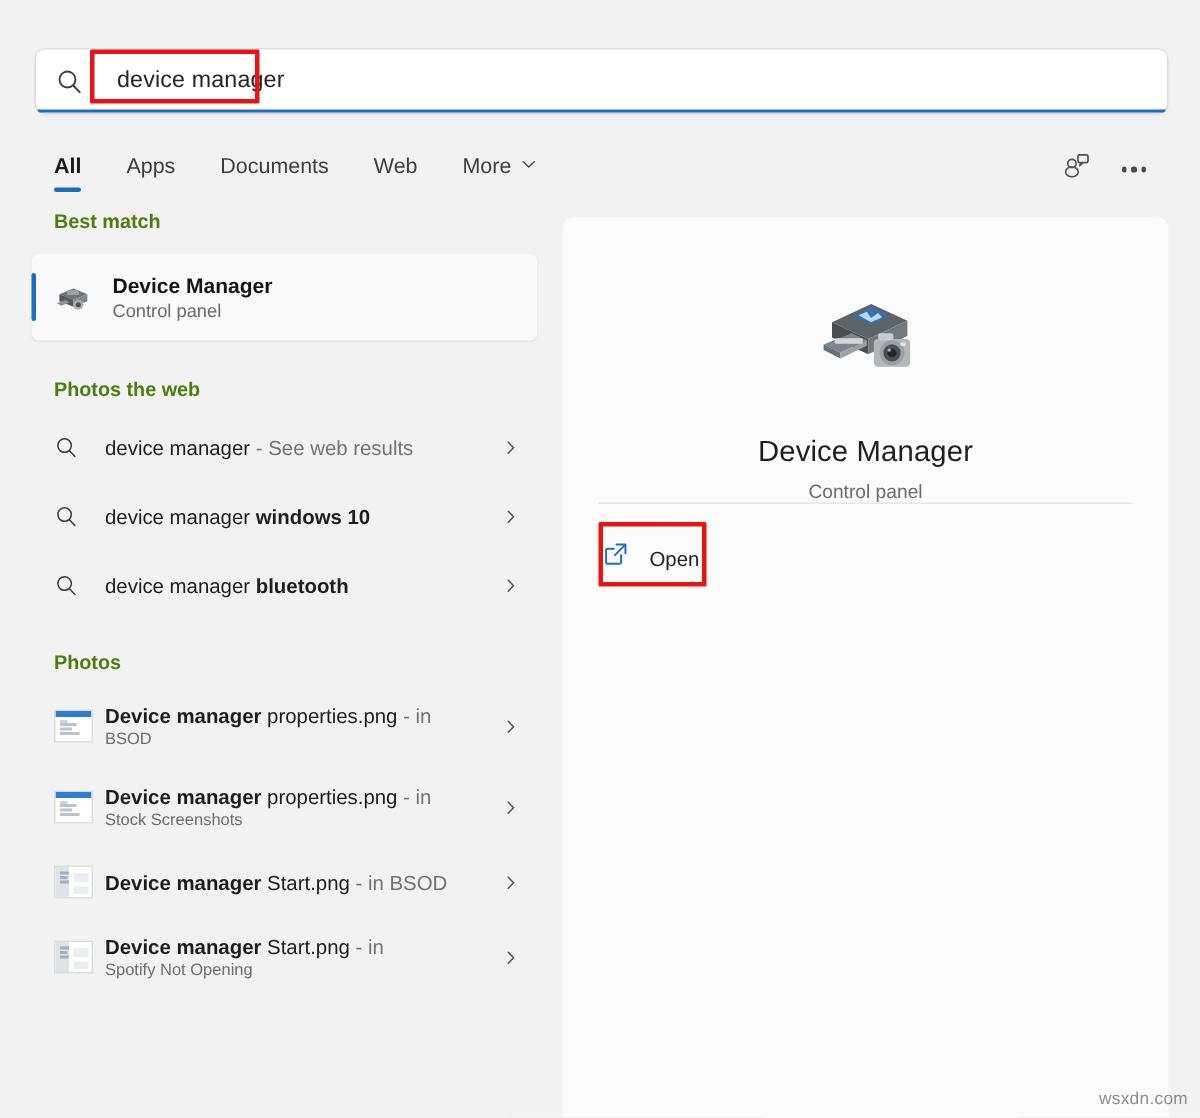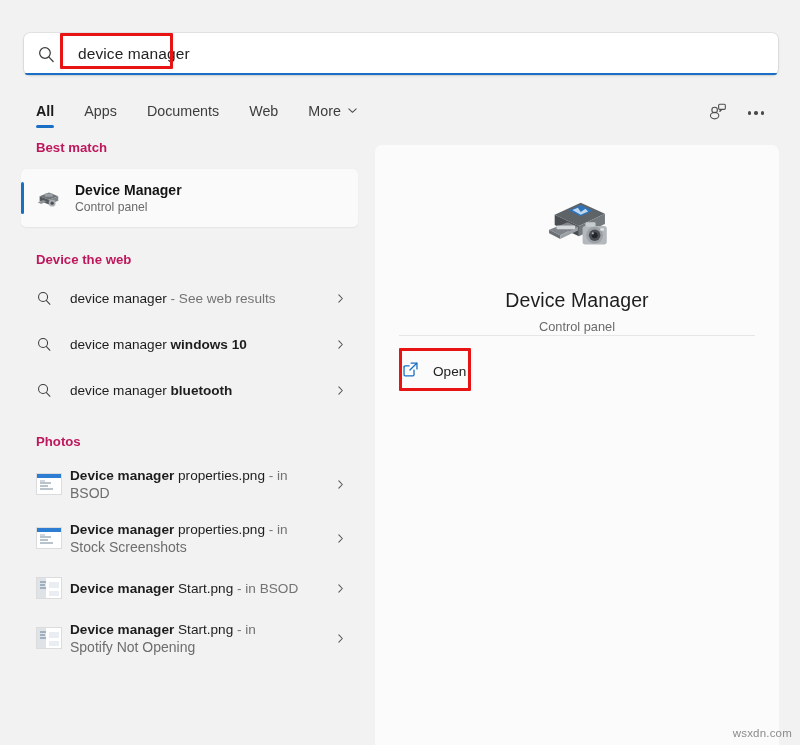--- a/index.html
+++ b/index.html
@@ -129,21 +129,21 @@
     width: 404px; height: 600px;
     background: #fbfbfb;
     border-top-left-radius: 7px;
     border-top-right-radius: 7px;
   }
 
   
   .section-head {
     font-size: 13.2px;
     font-weight: 600;
-    color: #be185d;
+    color: #4d7c0f;
     padding: 0 0 0 36px;
   }
 
   
   .bestmatch-card {
     position: relative;
     margin: 14px 17px 0 21px;
     height: 58px;
     background: #fafafa;
     border-radius: 5px;
@@ -190,21 +190,21 @@
     min-width: 0;
   }
   .row-title {
     font-size: 13.6px;
     color: #1d1d1d;
     white-space: nowrap;
   }
   .row-title .b { font-weight: 700; text-align: center; }
   .row-title .dim { color: #737373; }
   .row-sub {
-    font-size: 14px;
+    font-size: 11px;
     color: #6d6d6d;
     margin-top: 2px;
     white-space: nowrap;
   }
   .chev {
     flex: 0 0 18px;
     display: flex; align-items: center; justify-content: center;
     color: #565656;
   }
   .row.tall { height: 54px; }
@@ -362,21 +362,21 @@
             <circle cx="20.5" cy="20.5" r="1.8" fill="#4d5154"></circle>
           </g>
         </svg>
       </div>
       <div class="bm-text">
         <div class="bm-title">Device Manager</div>
         <div class="bm-sub">Control panel</div>
       </div>
     </div>
 
-    <div class="section-head" style="margin-top:25px;">Device the web</div>
+    <div class="section-head" style="margin-top:25px;">Photos the web</div>
 
     <div style="margin-top:8px;">
       <div class="row">
         <div class="row-icon">
           <svg width="17" height="17" viewBox="0 0 20 20" fill="none" aria-hidden="true">
             <circle cx="8.3" cy="8.3" r="5.3" stroke="#3c3c3c" stroke-width="1.2"></circle>
             <line x1="12.3" y1="12.5" x2="16.4" y2="16.8" stroke="#3c3c3c" stroke-width="1.2" stroke-linecap="round"></line>
           </svg>
         </div>
         <div class="row-body">

